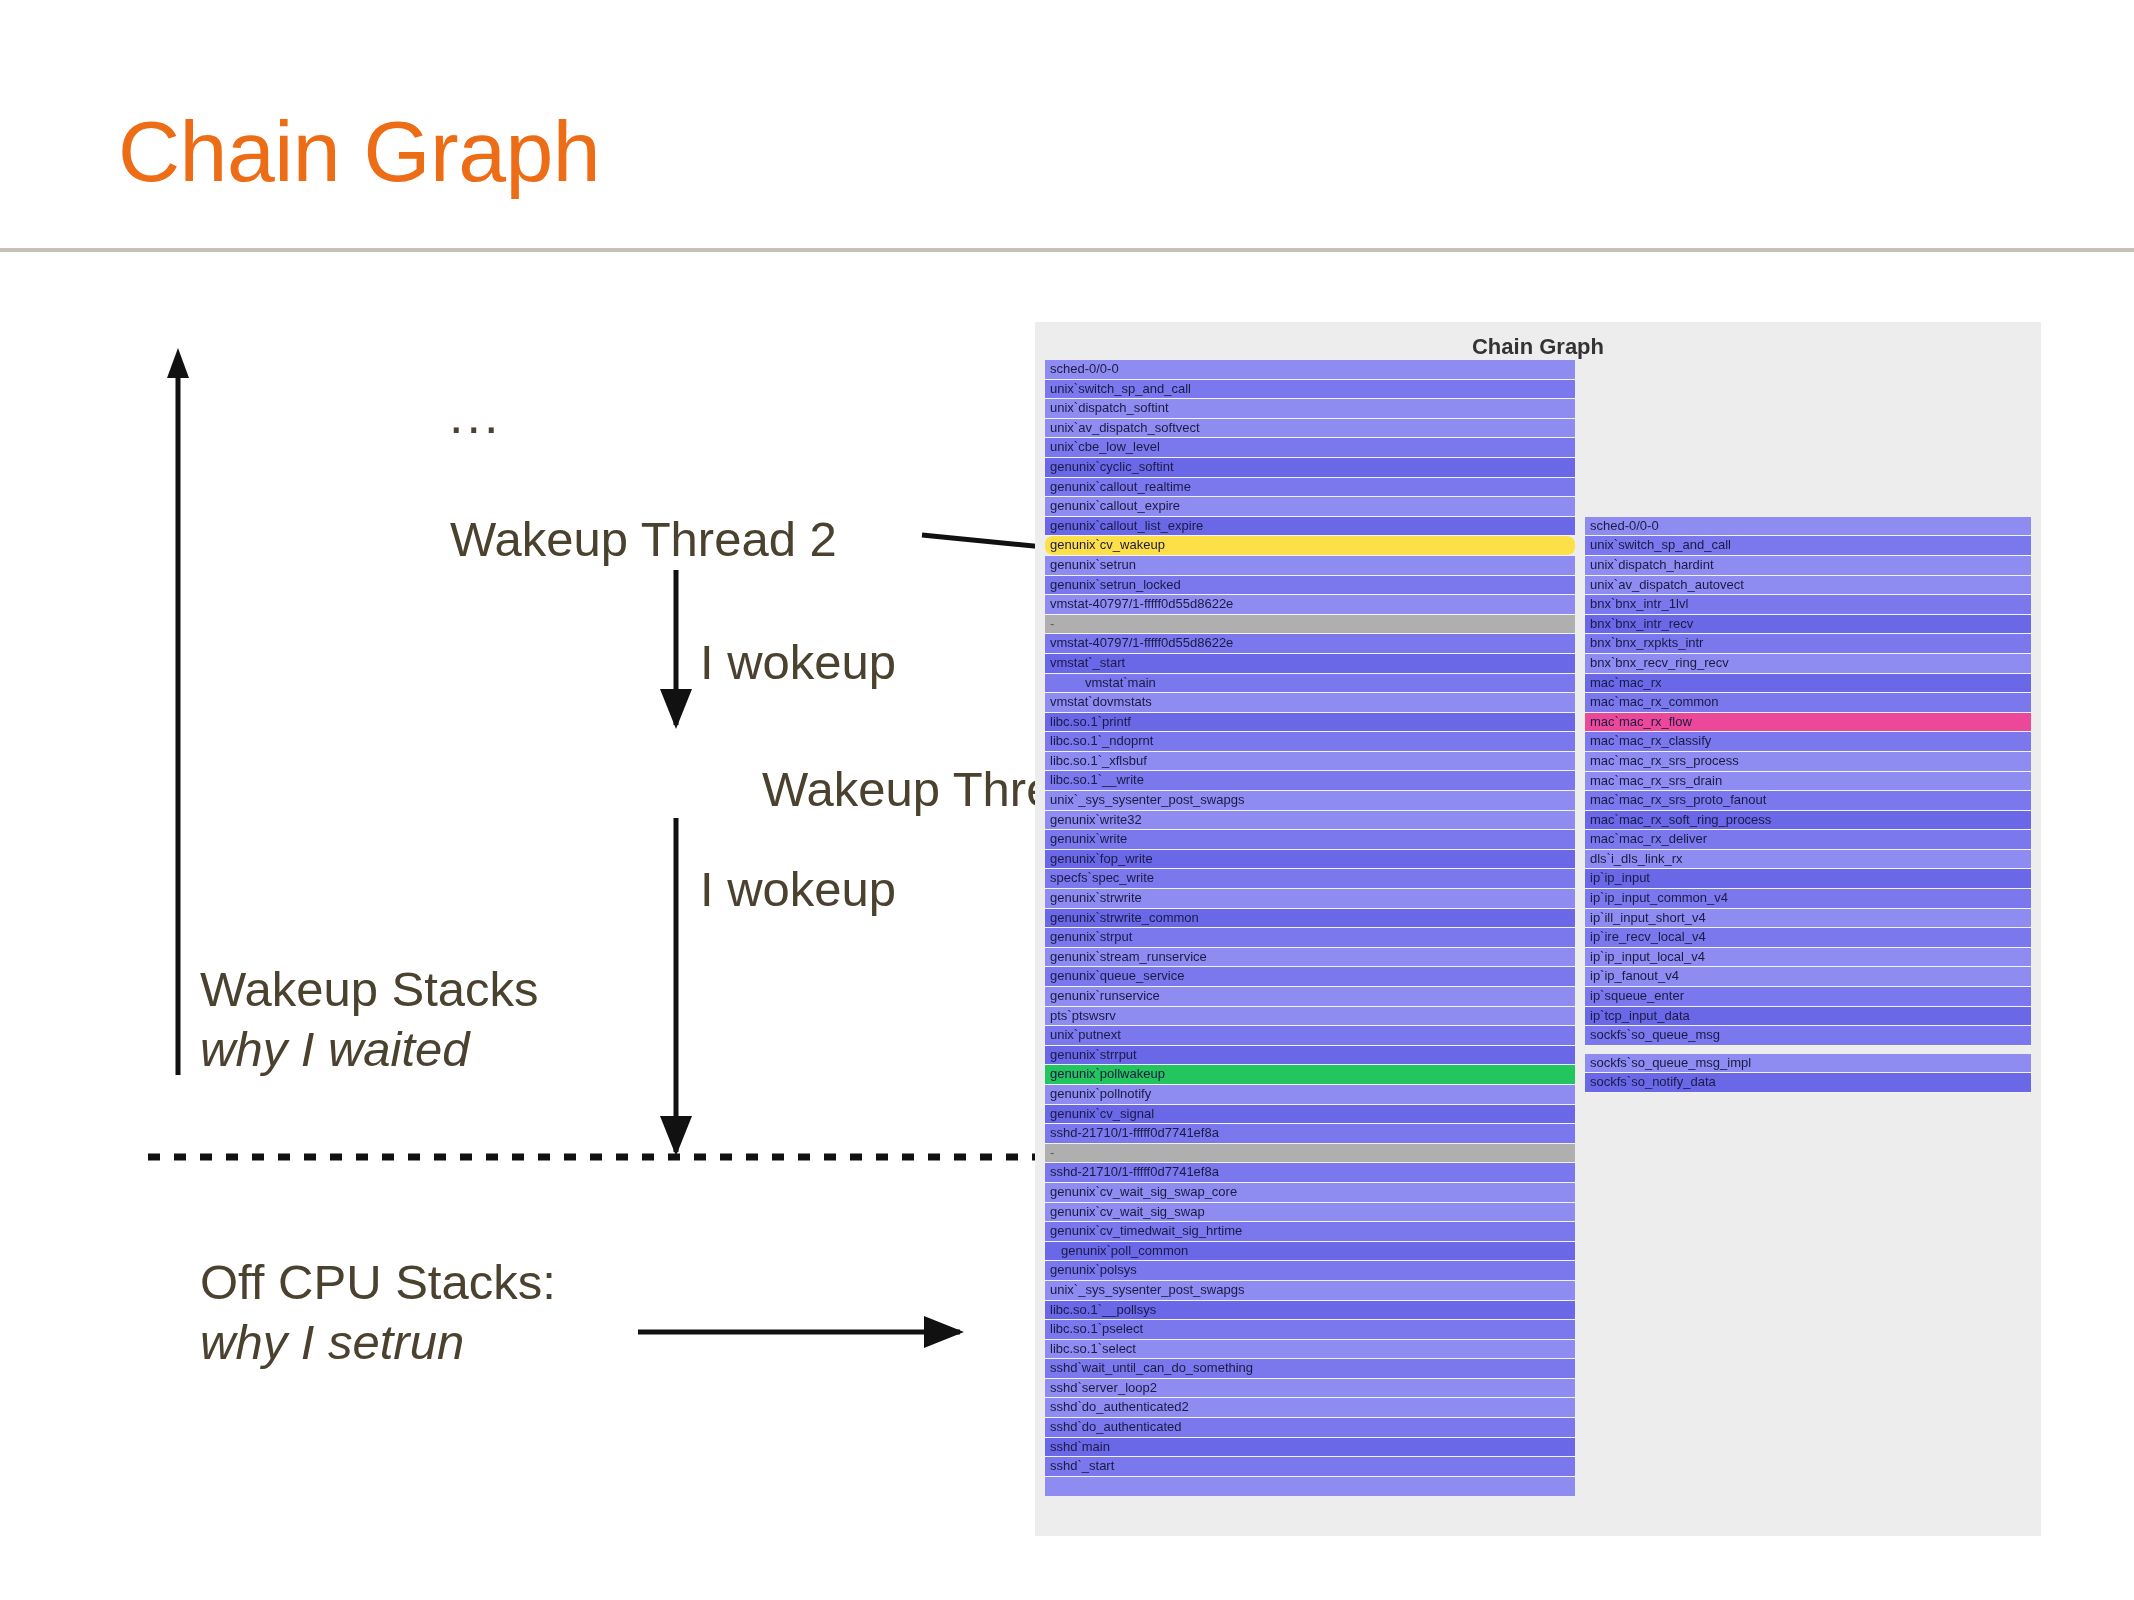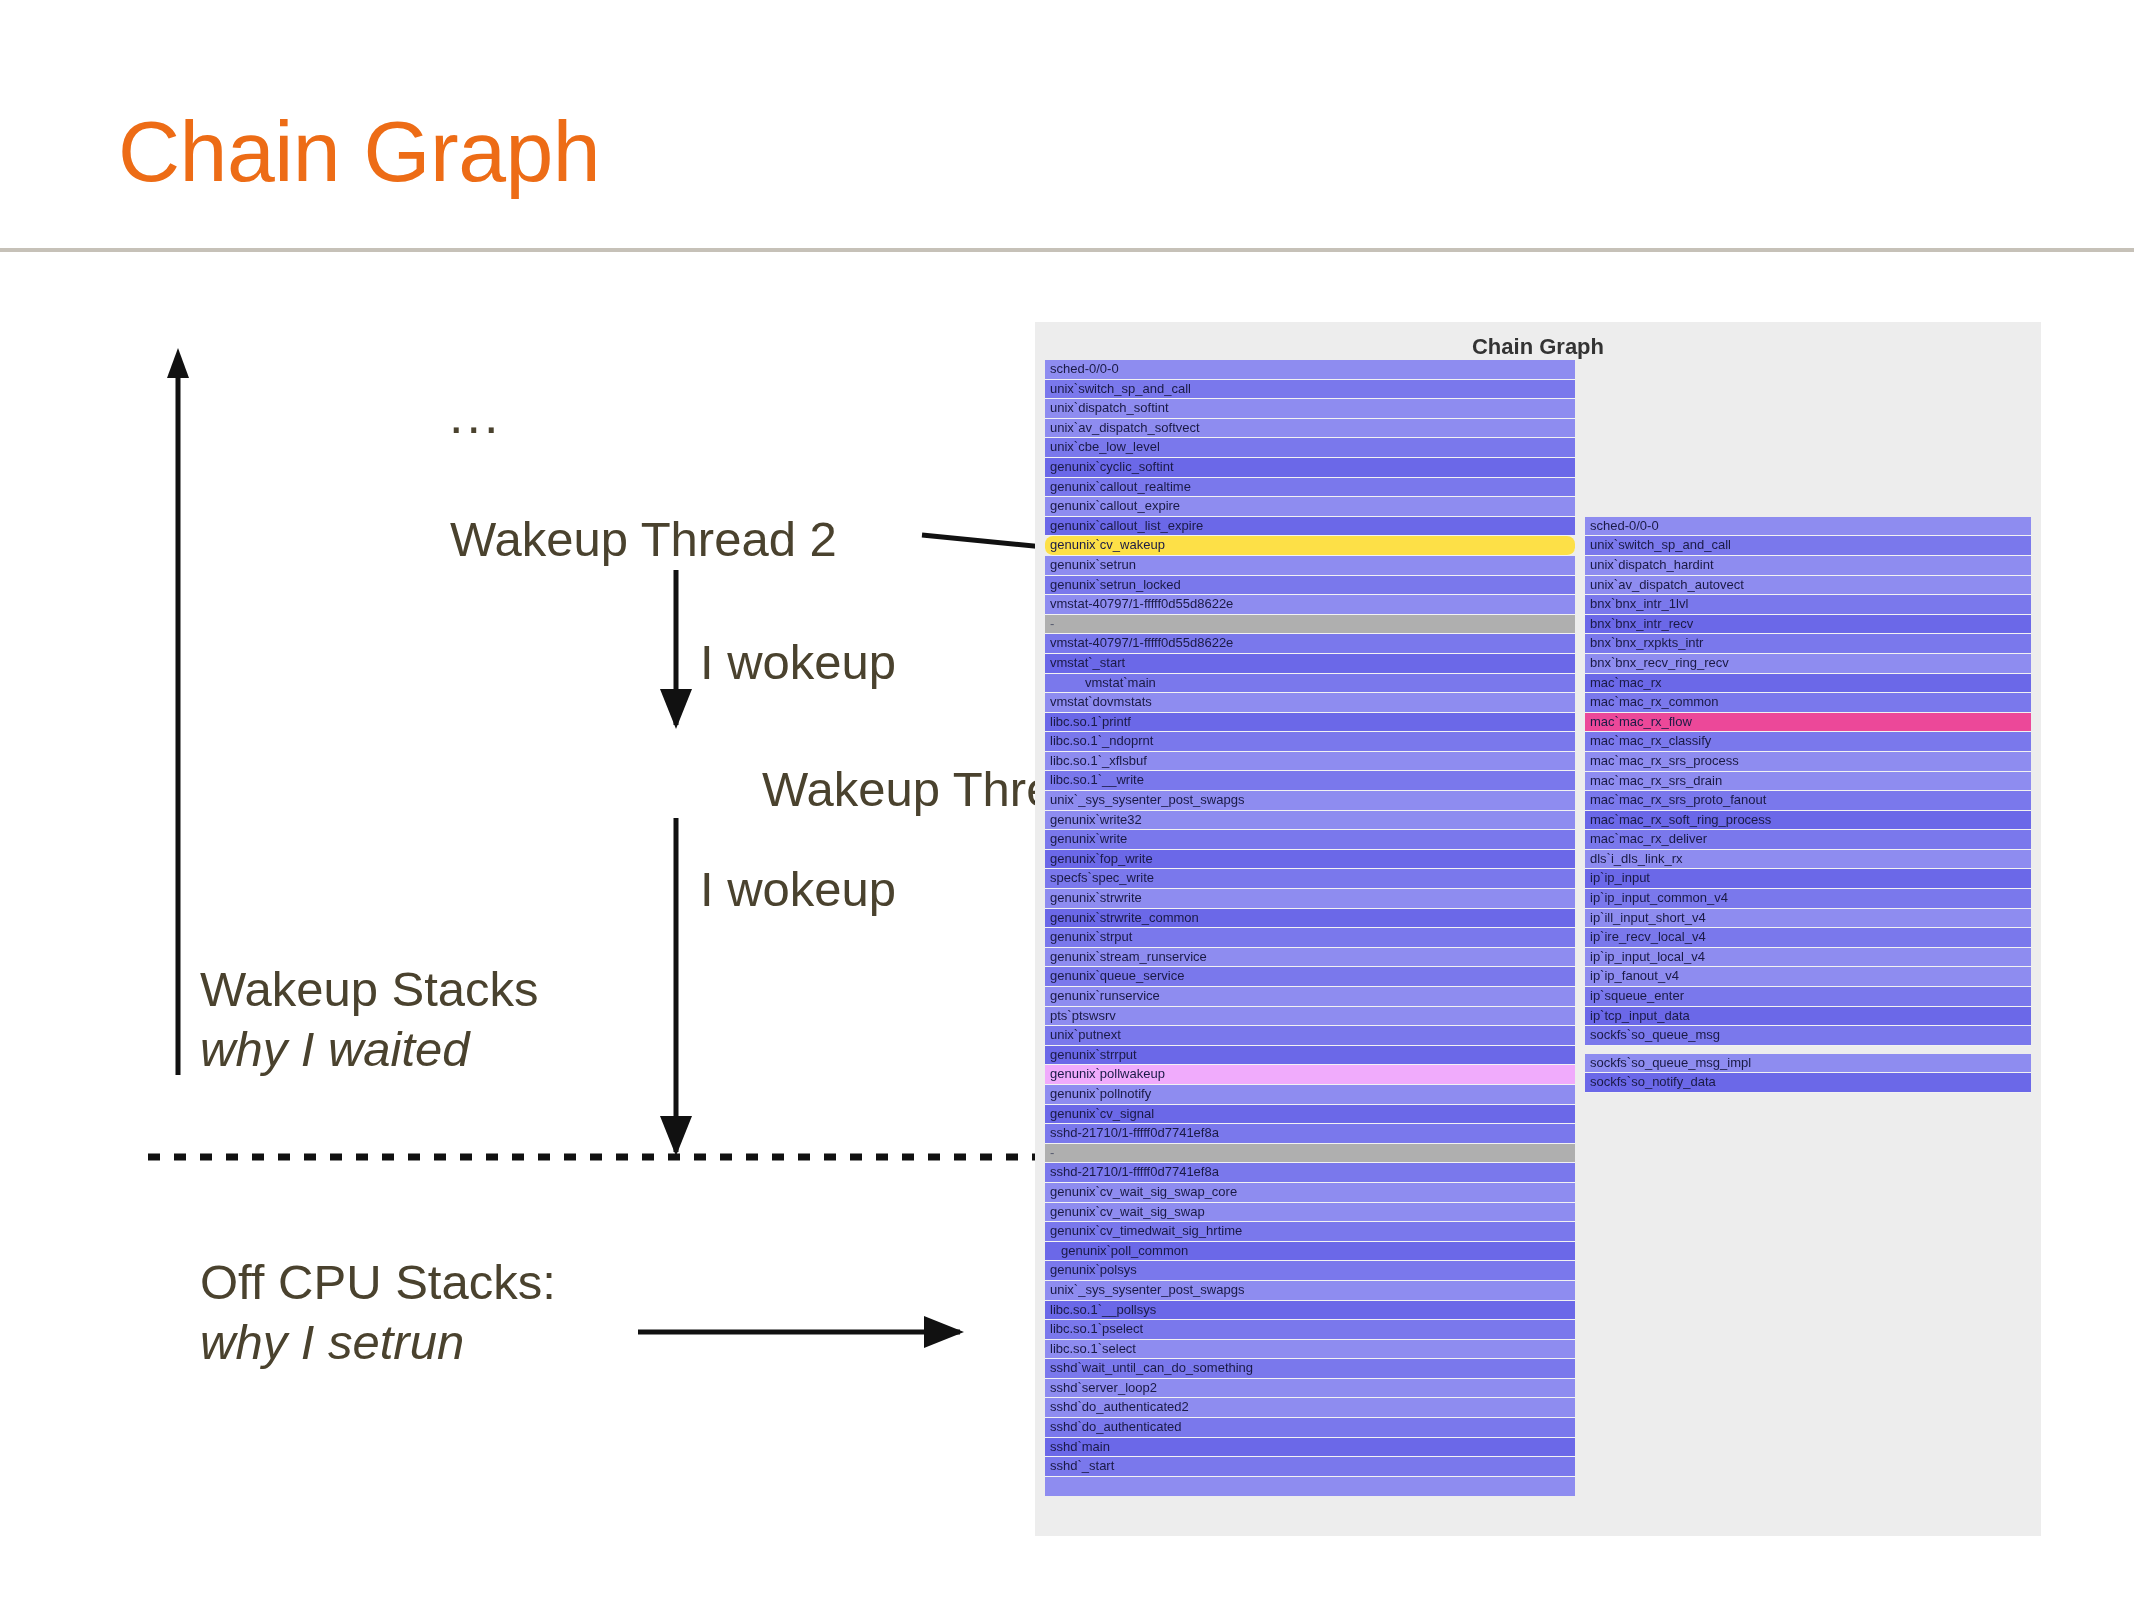--- a/index.html
+++ b/index.html
@@ -214,21 +214,21 @@
         <div class="fg-row" style="background: rgb(122, 120, 236);">specfs`spec_write</div>
         <div class="fg-row" style="background: rgb(142, 140, 240);">genunix`strwrite</div>
         <div class="fg-row" style="background: rgb(107, 104, 232);">genunix`strwrite_common</div>
         <div class="fg-row" style="background: rgb(122, 120, 236);">genunix`strput</div>
         <div class="fg-row" style="background: rgb(142, 140, 240);">genunix`stream_runservice</div>
         <div class="fg-row" style="background: rgb(122, 120, 236);">genunix`queue_service</div>
         <div class="fg-row" style="background: rgb(142, 140, 240);">genunix`runservice</div>
         <div class="fg-row" style="background: rgb(142, 140, 240);">pts`ptswsrv</div>
         <div class="fg-row" style="background: rgb(122, 120, 236);">unix`putnext</div>
         <div class="fg-row" style="background: rgb(107, 104, 232);">genunix`strrput</div>
-        <div class="fg-row" style="background: #f0abfc;">genunix`pollwakeup</div>
+        <div class="fg-row" style="background: #22c55e;">genunix`pollwakeup</div>
         <div class="fg-row" style="background: rgb(142, 140, 240);">genunix`pollnotify</div>
         <div class="fg-row" style="background: rgb(107, 104, 232);">genunix`cv_signal</div>
         <div class="fg-row" style="background: rgb(122, 120, 236);">sshd-21710/1-fffff0d7741ef8a</div>
         <div class="fg-row sep">-</div>
         <div class="fg-row" style="background: rgb(122, 120, 236);">sshd-21710/1-fffff0d7741ef8a</div>
         <div class="fg-row" style="background: rgb(142, 140, 240);">genunix`cv_wait_sig_swap_core</div>
         <div class="fg-row" style="background: rgb(142, 140, 240);">genunix`cv_wait_sig_swap</div>
         <div class="fg-row" style="background: rgb(122, 120, 236);">genunix`cv_timedwait_sig_hrtime</div>
         <div class="fg-row" style="background: rgb(107, 104, 232); padding-left: 16px;">genunix`poll_common</div>
         <div class="fg-row" style="background: rgb(122, 120, 236);">genunix`polsys</div>

